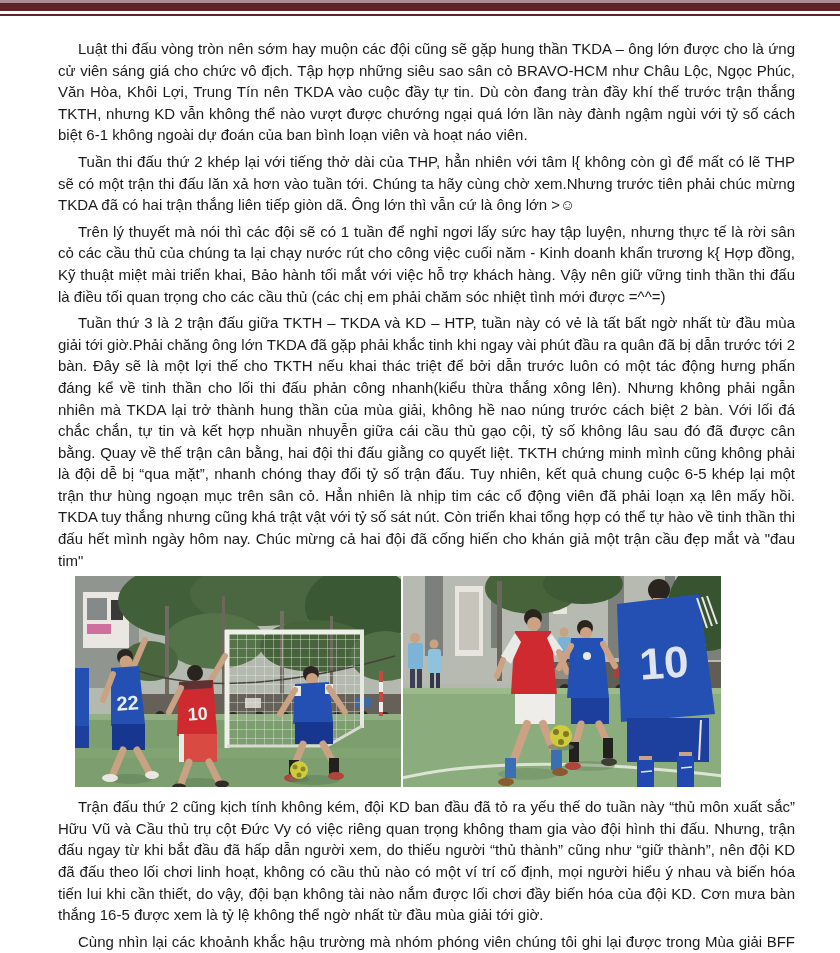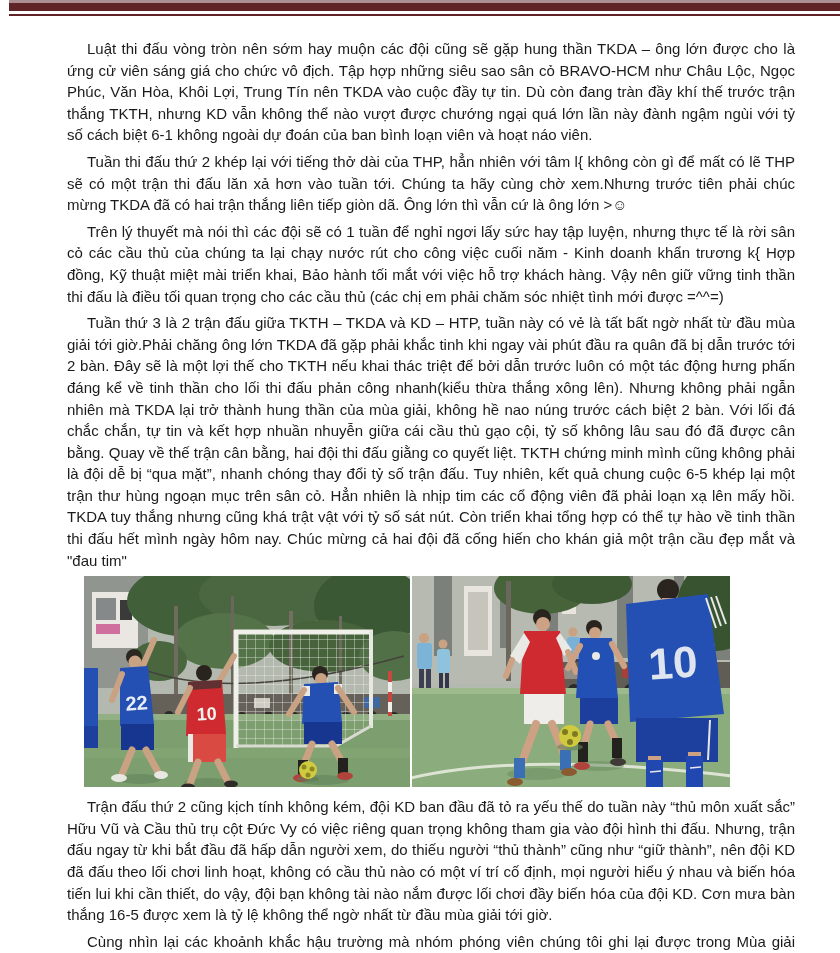--- a/index.html
+++ b/index.html
@@ -1,19 +1,19 @@
 <!DOCTYPE html>
 <html><head>
 <meta charset="utf-8">
 <style>
   * { margin:0; padding:0; box-sizing:border-box; }
   html,body { background:#ffffff; }
   .page {
     width:840px; height:953px; background:#ffffff; position:relative;
-    overflow:hidden; font-family:"Liberation Sans", sans-serif;padding-left:9px;
+    overflow:hidden; font-family:"Liberation Sans", sans-serif;
   }
   .top-border { width:100%; }
   .tb-light { height:3px; background:#aa8e93; }
   .tb-thick { height:8px; background:#5f2227; }
   .tb-gap   { height:3px; background:#ffffff; }
   .tb-thin  { height:2px; background:#5f2227; }
   .content { padding:22px 45px 0 58px; }
   .para {
     font-size:15px; line-height:21.6px; color:#1b1b1b;
     text-align:justify; text-indent:20px; margin-bottom:5px;

